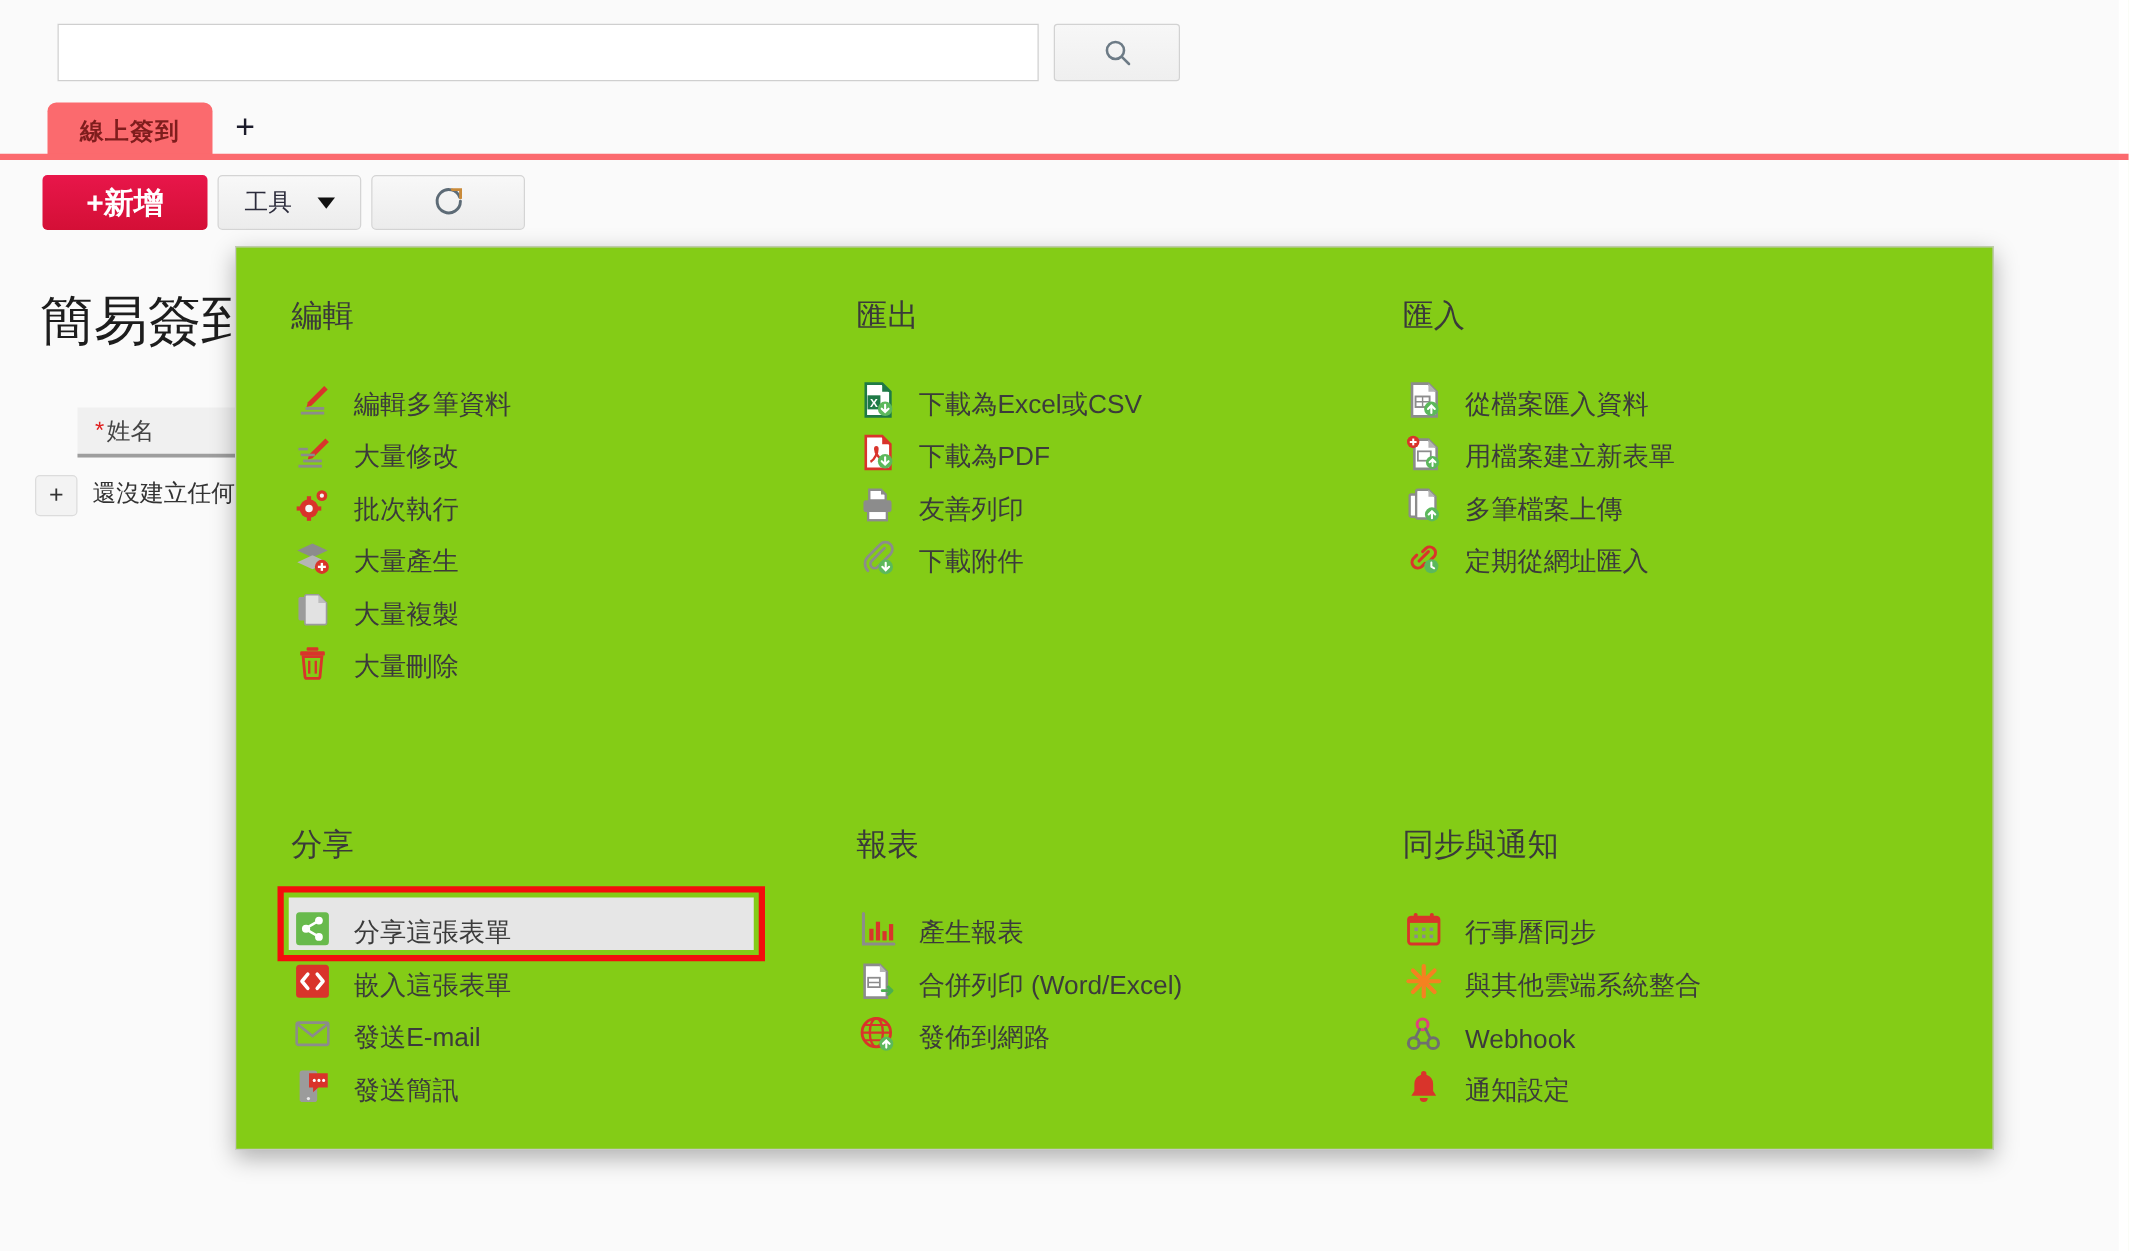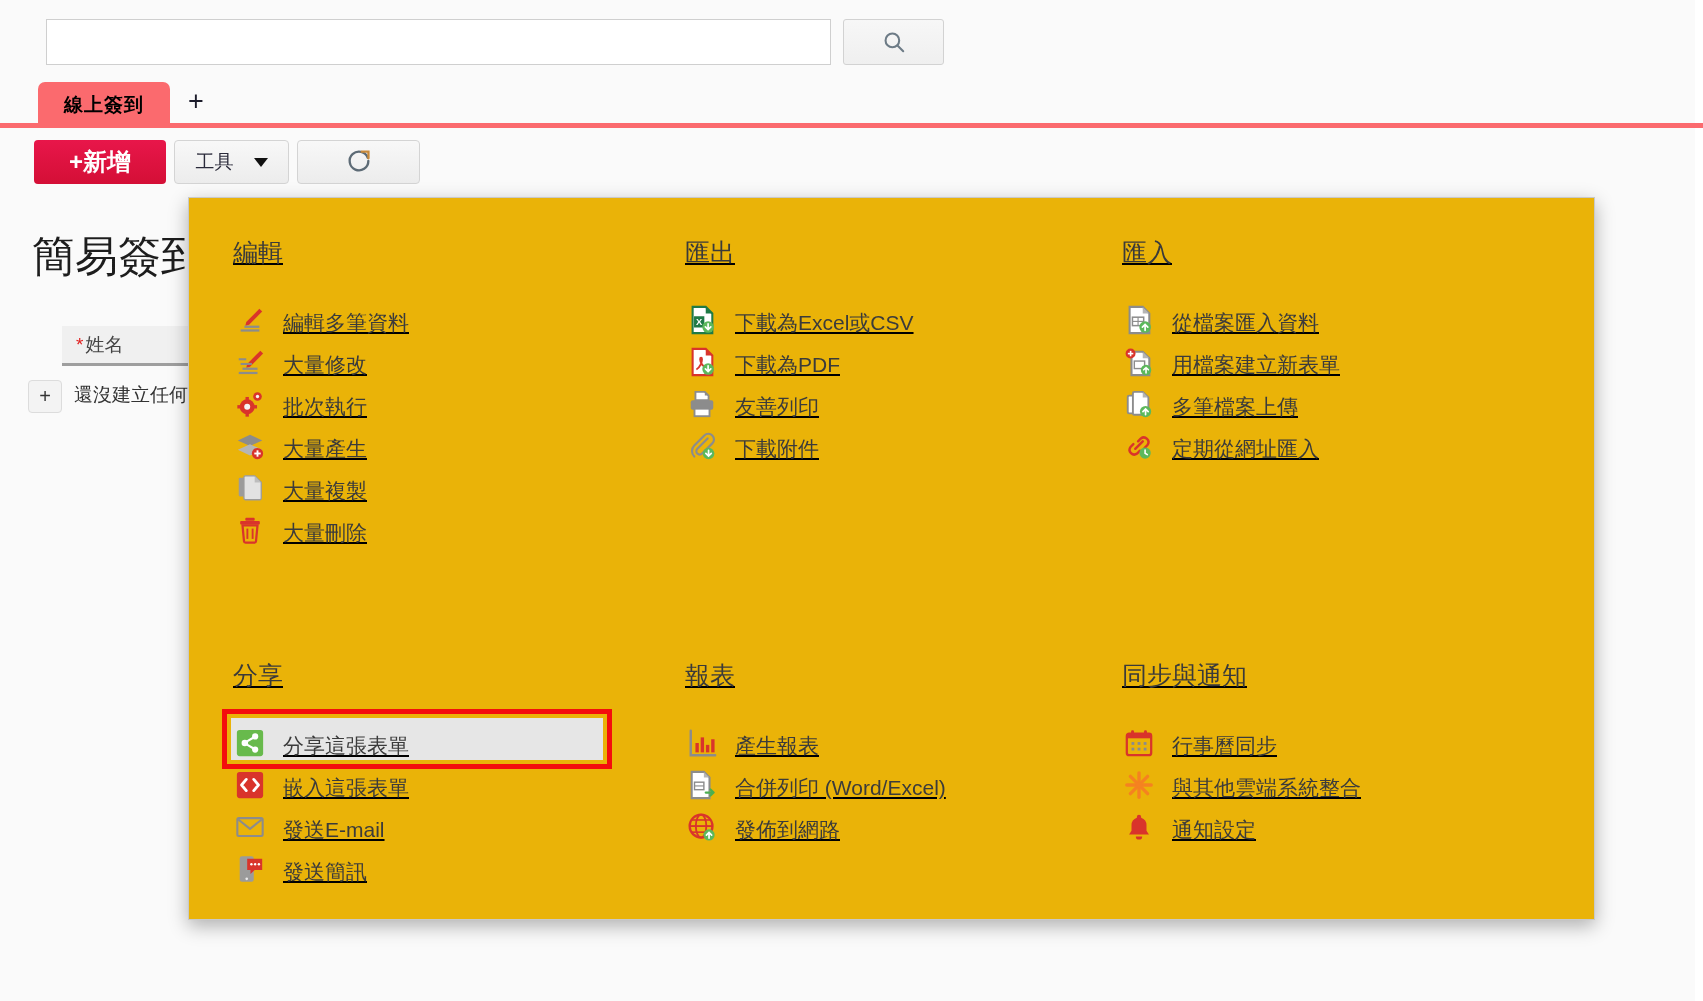--- a/index.html
+++ b/index.html
@@ -42,21 +42,21 @@
   #tabstrip {
     position: absolute; left: 0; top: 78px;
     width: 1703px; height: 49px;
     display: flex; align-items: flex-end;
   }
   #tabstrip .spacer-left { width: 38px; }
   .tab {
     height: 45px; padding: 0 26px;
     border-radius: 7px 7px 0 0;
     display: flex; align-items: center; justify-content: flex-end;
-    font-size: 19px; color: #000000; font-weight: 700;
+    font-size: 19px; color: #7f1d1d; font-weight: 700;
     cursor: pointer; letter-spacing: 1px;
   }
   .tab.active { background: #fb6a6e; }
   #tab-add {
     width: 52px; height: 45px;
     display: flex; align-items: center; justify-content: center;
     font-size: 27px; color: #1c1c2b; cursor: pointer; font-weight: 400;
     padding-bottom: 6px;
   }
   #tab-underline {
@@ -121,25 +121,24 @@
   }
   #empty-text {
     position: absolute; left: 74px; top: 382px;
     font-size: 19px; color: #333; white-space: nowrap;
   }
 
   
   #tools-menu {
     position: absolute; left: 188px; top: 197px;
     width: 1407px; height: 723px;
-    background: #eab308;
+    background: #84cc16;
     border: 1px solid #c9c9c9;
     box-shadow: 0 6px 18px rgba(0,0,0,.30);
     padding: 38px 0 0 0;
-    text-decoration: underline;
   }
   .menu-grid {
     display: grid;
     grid-template-columns: 452px 437px 460px;
     padding-left: 42px;
   }
   .menu-block { padding-top: 0; }
   .menu-block.row2 { padding-top: 112px; }
   .block-title {
     font-size: 25px; color: #3a3a3a; font-weight: 400;
@@ -548,20 +547,31 @@
               <line x1="3" y1="16" x2="29" y2="16"></line>
               <line x1="6.8" y1="6.8" x2="25.2" y2="25.2"></line>
               <line x1="25.2" y1="6.8" x2="6.8" y2="25.2"></line>
             </g>
             <circle cx="16" cy="16" r="3.2" fill="#f58220"></circle>
           </svg>
         </span>
         <span>與其他雲端系統整合</span>
       </div>
 
+      <div class="menu-item">
+        <span class="mi-icon">
+          <svg width="30" height="30" viewBox="0 0 32 32">
+            <circle cx="15" cy="8" r="4.6" fill="none" stroke="#e0417c" stroke-width="2.6"></circle>
+            <circle cx="7.5" cy="24" r="4.6" fill="none" stroke="#6f6f6f" stroke-width="2.6"></circle>
+            <circle cx="24" cy="24" r="4.6" fill="none" stroke="#6f6f6f" stroke-width="2.6"></circle>
+            <path d="M12.5 12.2L8.8 19.6M17.6 11.6l3.6 7.6M11.8 24h7.8" stroke="#6f6f6f" stroke-width="2.4" stroke-linecap="round" fill="none"></path>
+          </svg>
+        </span>
+        <span>Webhook</span>
+      </div>
 
       <div class="menu-item">
         <span class="mi-icon">
           <svg width="30" height="30" viewBox="0 0 32 32">
             <path d="M16 3a2.3 2.3 0 0 1 2.3 2.3v.8A8.4 8.4 0 0 1 24 14v6l2.6 4H5.4L8 20v-6a8.4 8.4 0 0 1 5.7-7.9v-.8A2.3 2.3 0 0 1 16 3z" fill="#d9342b"></path>
             <path d="M12.6 26a3.4 3.4 0 0 0 6.8 0z" fill="#d9342b"></path>
           </svg>
         </span>
         <span>通知設定</span>
       </div>

